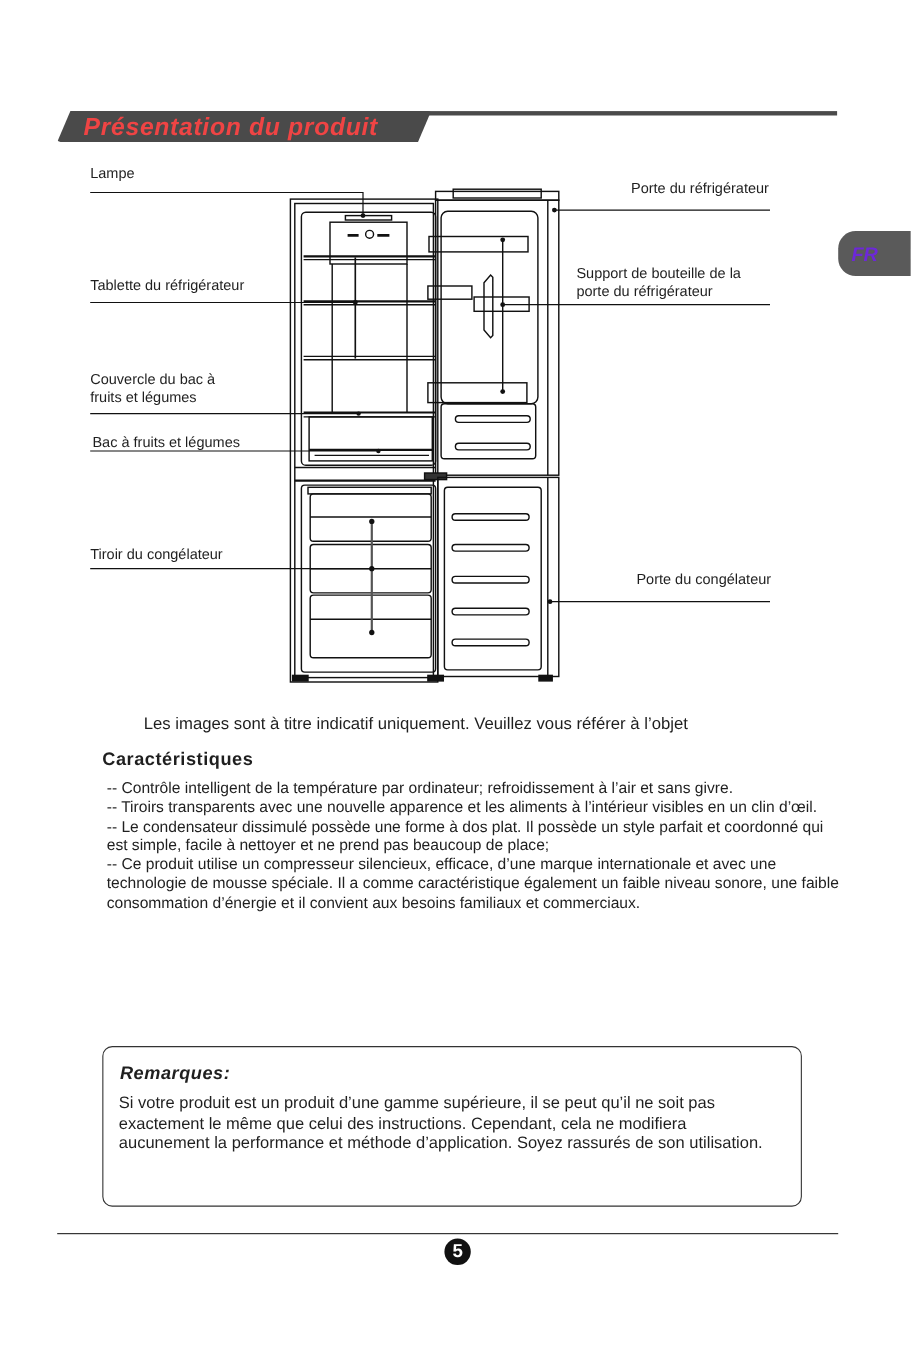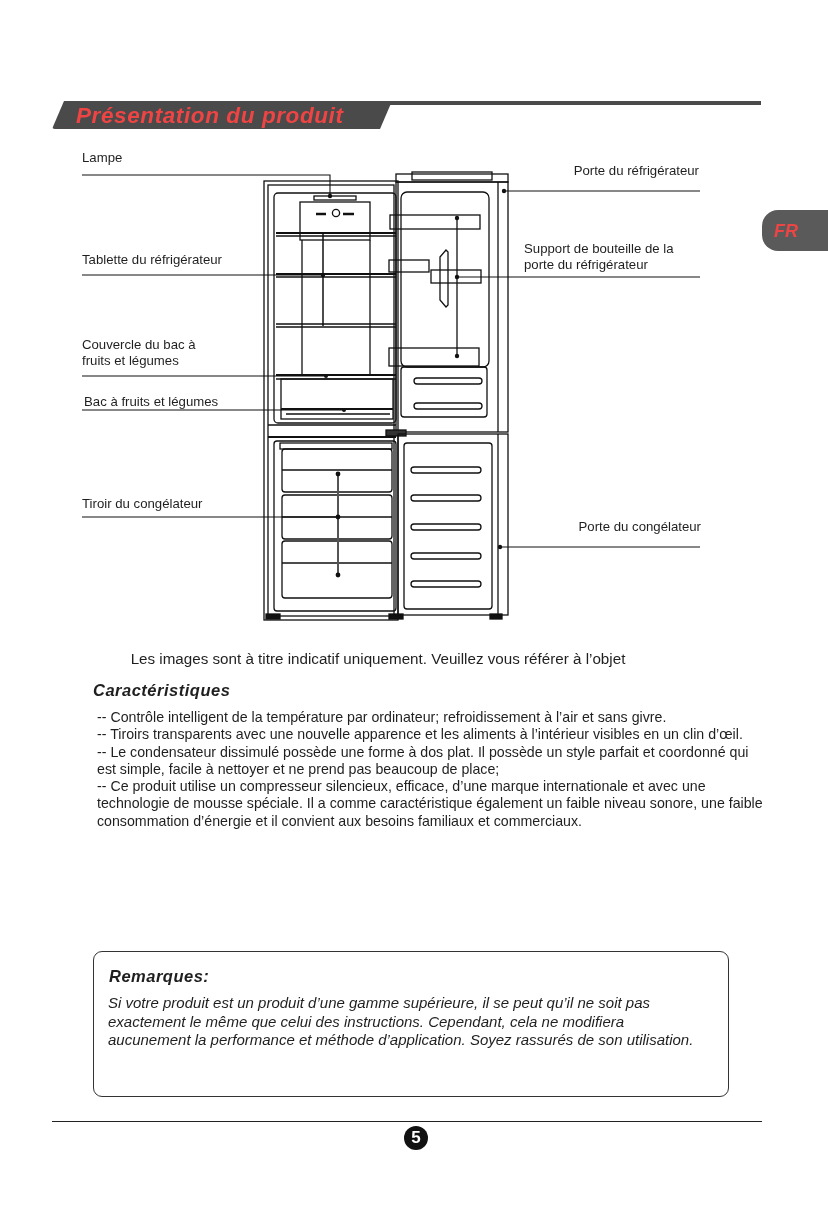--- a/index.html
+++ b/index.html
@@ -7,34 +7,34 @@
          font-family:"Liberation Sans", "DejaVu Sans", sans-serif; color:#1a1a1a; }
   .abs { position:absolute; }
   
   .hdr-line { left:380px; top:101px; width:381px; height:4px; background:#4a4a4a; }
   .hdr-tab { left:52px; top:101px; width:340px; height:28px; background:#4a4a4a;
              clip-path: polygon(12px 0, 100% 0, calc(100% - 12px) 100%, 0 100%); border-radius:3px; }
   .hdr-title { left:76px; top:101px; height:28px; line-height:29px; color:#ef4444;
                font-weight:bold; font-style:italic; font-size:22.5px; letter-spacing:0.6px; }
   .fr-tab { left:762px; top:210px; width:66px; height:41px; background:#5a5a5a;
             border-radius:16px 0 0 16px; }
-  .fr-label { left:774px; top:210px; height:41px; line-height:42px; color:#ef4444;
+  .fr-label { left:774px; top:210px; height:41px; line-height:42px; color:#6d28d9;
               font-weight:bold; font-style:italic; font-size:18px; }
   
   .lbl { font-size:13.2px; line-height:16px; color:#1f1f1f; white-space:nowrap; }
   .lbl.right { text-align:right; }
   .caption { left:0; width:736px; top:650px; text-align:center; font-size:15.2px; color:#1f1f1f; padding-left:20px; box-sizing:border-box;}
-  .sec-title { left:93px; top:681px; font-size:16.5px; font-weight:bold; font-style:italic; letter-spacing:0.5px; color:#1f1f1f; }
+  .sec-title { left:93px; top:681px; font-size:16.5px; font-weight:bold; letter-spacing:0.5px; color:#1f1f1f; }
   .features { left:97px; top:709px; width:670px; font-size:14.2px; line-height:17.3px; color:#1f1f1f; }
   .features p { margin:0; }
   .remark-box { left:93px; top:951px; width:636px; height:146px; border:1.5px solid #333;
                 border-radius:9px; box-sizing:border-box; }
   .remark-title { left:109px; top:967px; font-size:16.5px; font-weight:bold; font-style:italic; letter-spacing:0.5px; color:#1f1f1f; }
   .remark-text { left:108px; top:994px; width:600px; font-size:15px; line-height:18.5px; color:#1f1f1f; }
-  .remark-text p { margin:0;font-style:italic; }
+  .remark-text p { margin:0; }
   .foot-line { left:52px; top:1121px; width:710px; height:1px; background:#222; }
   .page-num { left:404px; top:1126px; width:24px; height:24px; border-radius:50%; background:#111;
               color:#fff; font-weight:bold; font-size:17px; line-height:24px; text-align:center; }
 </style>
 </head>
 <body>
 
 <div class="abs hdr-line"></div>
 <div class="abs hdr-tab"></div>
 <div class="abs hdr-title">Présentation du produit</div>

